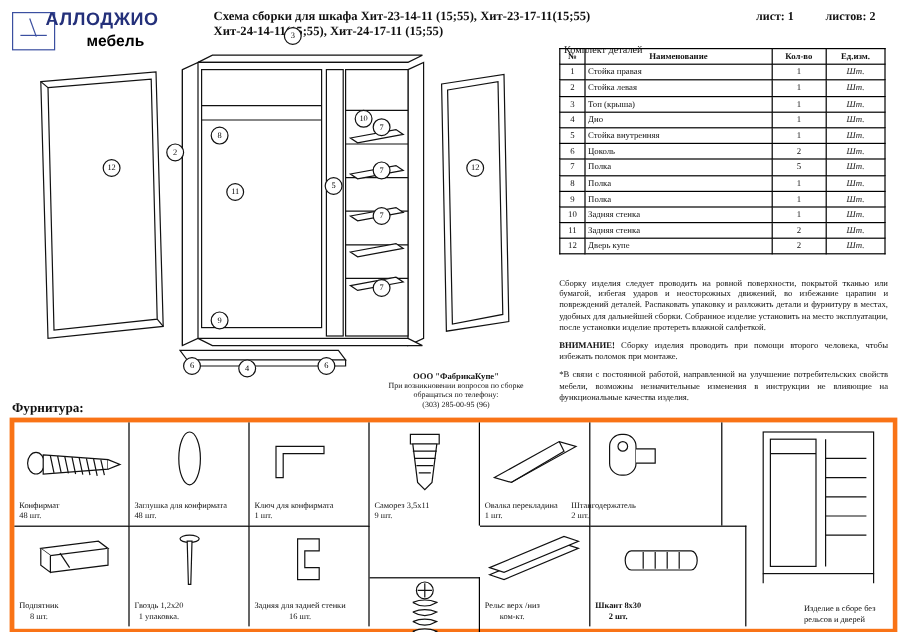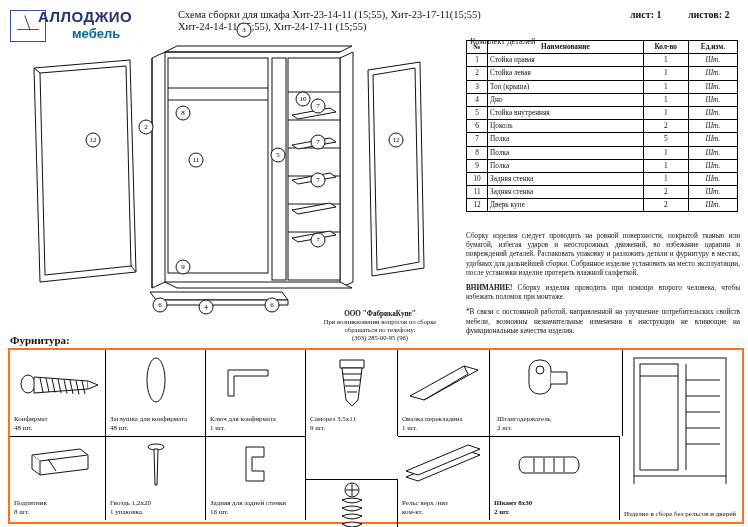--- a/index.html
+++ b/index.html
@@ -12,23 +12,23 @@
     position:relative;
   }
   .page{position:relative;width:748px;height:527px;}
 
   
   .logo{position:absolute;left:10px;top:8px;width:160px;height:36px;}
   .logo-mark{position:absolute;left:0;top:2px;width:34px;height:30px;border:1px solid #3b4fa0;}
   .logo-mark:after{content:"";position:absolute;left:6px;top:18px;width:22px;height:1px;background:#3b4fa0;}
   .logo-mark:before{content:"";position:absolute;left:16px;top:4px;width:1px;height:16px;background:#3b4fa0;transform:rotate(-20deg);}
   .logo-t1{position:absolute;left:28px;top:0px;font-family:"Liberation Sans",sans-serif;font-weight:bold;font-size:15px;letter-spacing:.5px;color:#24307a;}
-  .logo-t2{position:absolute;left:62px;top:18px;font-family:"Liberation Sans",sans-serif;font-weight:bold;font-size:13px;color:#0369a1;}
-
-  .title{position:absolute;left:178px;top:9px;width:440px;font-size:10.5px;font-weight:normal;line-height:12px;font-family:"Liberation Serif",serif;}
+  .logo-t2{position:absolute;left:62px;top:18px;font-family:"Liberation Sans",sans-serif;font-weight:bold;font-size:13px;color:#000000;}
+
+  .title{position:absolute;left:178px;top:9px;width:440px;font-size:10.5px;font-weight:bold;line-height:12px;font-family:"Liberation Serif",serif;}
   .sheet{position:absolute;left:630px;top:9px;font-size:10px;font-weight:bold;}
   .sheets{position:absolute;left:688px;top:9px;font-size:10px;font-weight:bold;}
 
   
   .table-cap{position:absolute;left:470px;top:36px;font-size:8.5px;font-weight:normal;}
   table.parts{position:absolute;left:466px;top:40px;border-collapse:collapse;width:272px;font-size:7.3px;}
   table.parts td,table.parts th{border:1px solid #000;padding:0 2px;height:12.2px;line-height:12px;}
   table.parts th{font-weight:bold;font-size:7.3px;text-align:center;}
   table.parts td.num{width:16px;text-align:center;}
   table.parts td.name{width:150px;}
@@ -39,23 +39,23 @@
   .warn{position:absolute;left:466px;top:232px;width:274px;font-size:7.2px;line-height:9.2px;text-align:justify;}
   .warn b{font-weight:bold;}
   .warn p{margin:0 0 6px 0;}
 
   
   .company{position:absolute;left:300px;top:310px;width:160px;text-align:center;font-size:6.6px;line-height:8px;}
   .company .b{font-weight:bold;font-size:7.2px;}
 
   
   .furn-title{position:absolute;left:10px;top:334px;font-size:11px;font-weight:bold;text-align:center;}
-  .grid{position:absolute;left:8px;top:348px;width:732px;height:172px;border:2px solid #f97316;}
+  .grid{position:absolute;left:8px;top:348px;width:732px;height:172px;border:4px solid #f97316;}
   .gcell{position:absolute;border-right:1px solid #000;box-sizing:border-box;}
-  .grow2{border-top:1px solid #000;}
+  .grow2{border-top:1px solid #000;text-align:center;}
   .cap{position:absolute;left:4px;bottom:4px;font-size:7px;line-height:8.4px;}
 
   
   svg{display:block;}
   .draw{position:absolute;left:0;top:0;}
 
   .cnum{font-size:7px;font-family:"Liberation Serif",serif;}
 </style>
 </head>
 <body>
@@ -318,21 +318,21 @@
           <path d="M12,46 L66,16 L80,20 L26,50 Z"></path>
           <path d="M66,16 L70,24 L26,50" fill="none"></path>
         </g>
       </svg>
       <div class="cap">
         <div>Овалка перекладина</div>
           <div>1 шт.</div>
       </div>
     </div>
 
-    <div class="gcell" style="left:483px;top:0;width:130px;height:86px;">
+    <div class="gcell" style="left:460px;top:0;width:130px;height:86px;">
       <svg width="130" height="62" viewBox="0 0 130 62">
         <g stroke="#111" fill="#fff">
           <rect x="36" y="10" width="22" height="34" rx="10"></rect>
           <circle cx="47" cy="20" r="4"></circle>
           <path d="M58,22 L74,22 L74,34 L58,34"></path>
         </g>
       </svg>
       <div class="cap">
         <div>Штангодержатель</div>
           <div>2 шт.</div>
@@ -347,21 +347,21 @@
           <line x1="66" y1="14" x2="66" y2="120"></line>
           <line x1="66" y1="30" x2="100" y2="30"></line>
           <line x1="66" y1="46" x2="100" y2="46"></line>
           <line x1="66" y1="62" x2="100" y2="62"></line>
           <line x1="66" y1="78" x2="100" y2="78"></line>
           <line x1="66" y1="94" x2="100" y2="94"></line>
           <line x1="20" y1="26" x2="58" y2="26"></line>
           <path d="M14,126 L14,134 M106,126 L106,134"></path>
         </g>
       </svg>
-      <div class="cap" style="bottom:2px;">
+      <div class="cap" style="bottom:2px;margin-left:44px;">
         <div>Изделие в сборе без рельсов и дверей</div>
       </div>
     </div>
 
     <div class="gcell grow2" style="left:0;top:86px;width:96px;height:84px;">
       <svg width="96" height="58" viewBox="0 0 96 58">
         <g stroke="#111" fill="#fff">
           <path d="M22,18 L70,12 L78,18 L30,24 Z"></path>
           <path d="M22,18 L22,32 L30,38 L30,24"></path>
           <path d="M30,38 L78,32 L78,18"></path>

